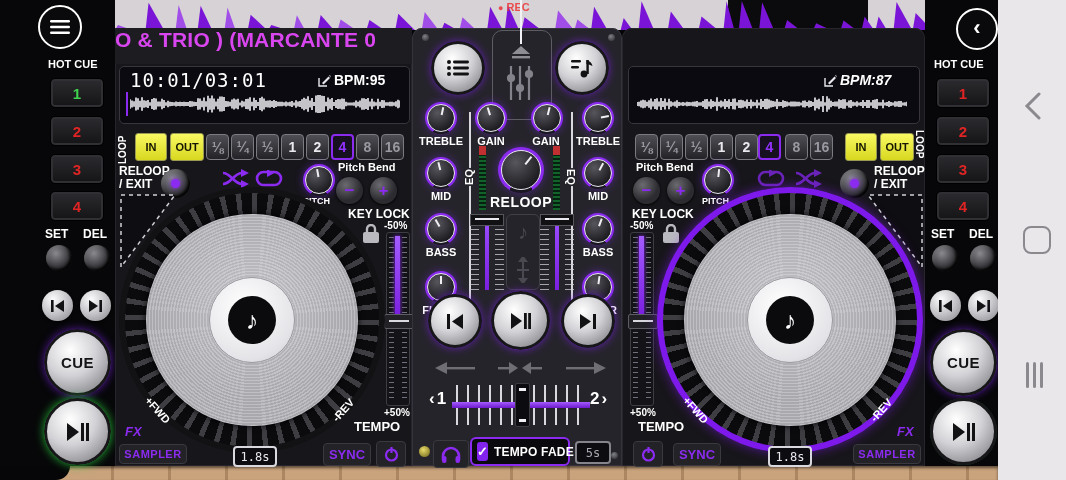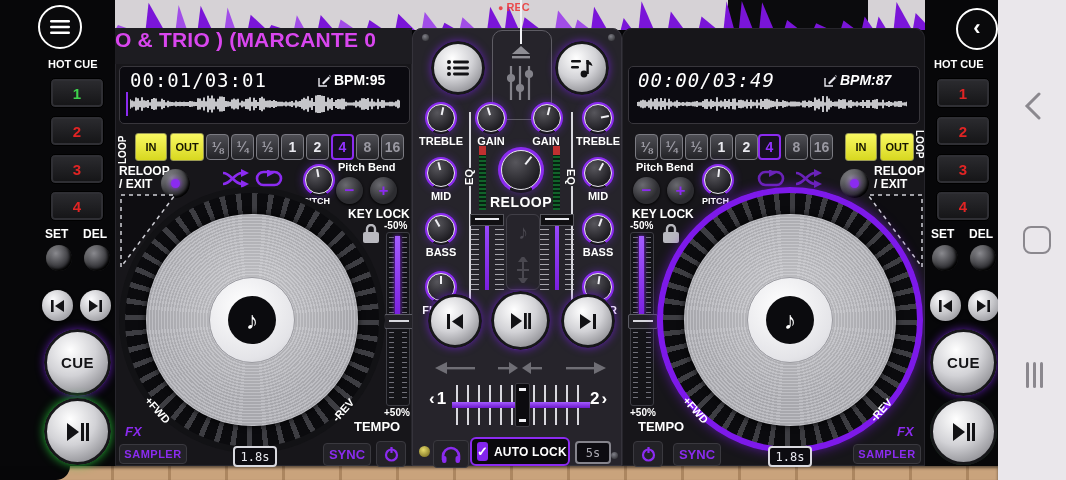--- a/index.html
+++ b/index.html
@@ -177,21 +177,21 @@
           </g>
         </svg>
       </div>
     </div>
 
   <div class="panel deckbg" style="left:115px;top:28px;width:297px;height:438px"></div>
   <div class="titlebar" style="left:115px;top:28px;width:297px">
       <span>O &amp; TRIO ) (MARCANTE 0</span>
     </div>
   <div class="lcd" style="left:119px;top:66px;width:289px;height:56px"></div>
-  <div class="t mono" style="left:130px;top:69px;font-size:19px;letter-spacing:1px">00:01/03:01</div>
+  <div class="t mono" style="left:130px;top:69px;font-size:19px;letter-spacing:1px">10:01/03:01</div>
   <svg class="abs" style="left:318px;top:74px" width="13" height="13" viewBox="0 0 13 13">
       <path fill="none" stroke="#e9e9ef" stroke-width="1.4" d="M1 4v8h8"></path>
       <path fill="#e9e9ef" d="M4 9 L10.5 2.5 L12 4 L5.5 10.5z M11.2 1.8 L12.8 3.4 L12 .8z"></path>
     </svg>
   <div class="t" style="left:334px;top:72px;font-size:14px">BPM:95</div>
   <div class="abs" style="left:126px;top:92px;width:2px;height:24px;background:#8b2bf0"></div>
   <svg id="wave1" class="abs" style="left:130px;top:92px" width="270" height="24">
       <path d="M0 7.176510944369486 L0 16.823489055630514 M2 8.402812170338452 L2 15.597187829661548 M4 9.326263832089696 L4 14.673736167910304 M6 5.602322242579283 L6 18.397677757420716 M8 6.172033243120005 L8 17.827966756879995 M10 8.678017904681564 L10 15.321982095318436 M12 5.3580545889624 L12 18.6419454110376 M14 8.307249926484774 L14 15.692750073515226 M16 8.657609004992757 L16 15.342390995007243 M18 8.10149699220542 L18 15.89850300779458 M20 10.274171805913552 L20 13.725828194086448 M22 7.033954890109529 L22 16.966045109890473 M24 6.06059175767395 L24 17.93940824232605 M26 6.449229837853252 L26 17.550770162146748 M28 9.521724554642429 L28 14.478275445357571 M30 9.39321824664427 L30 14.60678175335573 M32 6.836421958702088 L32 17.16357804129791 M34 8.115764923286857 L34 15.884235076713143 M36 10.13341235116257 L36 13.86658764883743 M38 8.791690576230788 L38 15.208309423769212 M40 9.77802840407616 L40 14.22197159592384 M42 9.986727760183 L42 14.013272239817 M44 10.371391652278678 L44 13.628608347721322 M46 9.445080810845697 L46 14.554919189154303 M48 10.025889027142606 L48 13.974110972857394 M50 9.74065895693827 L50 14.25934104306173 M52 9.979648875713988 L52 14.020351124286012 M54 9.651449672695271 L54 14.348550327304729 M56 10.121471369378042 L56 13.878528630621958 M58 9.992427337150655 L58 14.007572662849345 M60 9.111000447603168 L60 14.888999552396832 M62 9.204790457338992 L62 14.795209542661008 M64 9.874148785944147 L64 14.125851214055853 M66 10.082620707671536 L66 13.917379292328464 M68 6.292255446943518 L68 17.707744553056482 M70 6.558986194418804 L70 17.441013805581196 M72 8.782669346288351 L72 15.217330653711649 M74 5.558906433248038 L74 18.441093566751963 M76 9.2238457295282 L76 14.7761542704718 M78 3.640119095164465 L78 20.359880904835535 M80 6.279968647354372 L80 17.720031352645627 M82 3.521805868985787 L82 20.478194131014213 M84 6.382209466976993 L84 17.61779053302301 M86 9.616850258992647 L86 14.383149741007353 M88 6.860914549318858 L88 17.139085450681144 M90 4.555680790509764 L90 19.444319209490235 M92 4.570405108956512 L92 19.429594891043486 M94 5.021276786158227 L94 18.978723213841775 M96 8.91395224641756 L96 15.08604775358244 M98 9.372985091193321 L98 14.627014908806679 M100 9.80297775668934 L100 14.19702224331066 M102 7.508765132988346 L102 16.491234867011656 M104 6.546182899847122 L104 17.45381710015288 M106 7.535920363517789 L106 16.46407963648221 M108 6.694652946264895 L108 17.305347053735105 M110 10.457931720130535 L110 13.542068279869465 M112 8.796442808739805 L112 15.203557191260195 M114 9.427849239718881 L114 14.572150760281119 M116 6.995843301304706 L116 17.004156698695294 M118 6.796749721971998 L118 17.203250278028 M120 5.372345458886512 L120 18.627654541113486 M122 9.782546510017267 L122 14.217453489982733 M124 5.7016081630930655 L124 18.298391836906934 M126 8.09768261994337 L126 15.90231738005663 M128 10.103314287042938 L128 13.896685712957062 M130 5.970418296012618 L130 18.029581703987382 M132 4.7307924254889056 L132 19.269207574511093 M134 6.6136487604935645 L134 17.386351239506435 M136 8.650962121775795 L136 15.349037878224205 M138 8.58929771285904 L138 15.41070228714096 M140 8.231554728707081 L140 15.768445271292919 M142 8.888088234604892 L142 15.111911765395108 M144 7.929973474007159 L144 16.07002652599284 M146 9.01242971250532 L146 14.98757028749468 M148 9.727369407913438 L148 14.272630592086562 M150 9.850887169925766 L150 14.149112830074234 M152 9.769147200352613 L152 14.230852799647387 M154 10.216975823782938 L154 13.783024176217062 M156 9.605950675416182 L156 14.394049324583818 M158 10.156764720524732 L158 13.843235279475268 M160 9.717575420138612 L160 14.282424579861388 M162 9.039298388344069 L162 14.960701611655931 M164 10.44987725774044 L164 13.55012274225956 M166 8.240451474500547 L166 15.759548525499453 M168 9.603083288805026 L168 14.396916711194974 M170 9.095745535432112 L170 14.904254464567888 M172 7.331419238877752 L172 16.66858076112225 M174 5.824085479816583 L174 18.17591452018342 M176 6.866477991173678 L176 17.133522008826322 M178 4.279503541656995 L178 19.720496458343007 M180 8.604496026836532 L180 15.395503973163468 M182 5.9978945304861995 L182 18.0021054695138 M184 9.909182103469686 L184 14.090817896530314 M186 3.58574473736671 L186 20.41425526263329 M188 3.0987081302683546 L188 20.901291869731644 M190 3.051879395215959 L190 20.94812060478404 M192 3.6894549251275954 L192 20.310545074872405 M194 3.9366043248944393 L194 20.06339567510556 M196 9.679793580186391 L196 14.320206419813609 M198 5.395660206856938 L198 18.604339793143062 M200 7.3385882805546 L200 16.6614117194454 M202 5.959456183608226 L202 18.040543816391775 M204 10.048576760213464 L204 13.951423239786536 M206 7.9344127791465535 L206 16.065587220853445 M208 6.912674972160718 L208 17.08732502783928 M210 7.2030412562939 L210 16.7969587437061 M212 6.471005649936297 L212 17.528994350063705 M214 6.665209480336944 L214 17.334790519663056 M216 9.77064234006237 L216 14.22935765993763 M218 10.453835206559932 L218 13.546164793440068 M220 10.47117282217347 L220 13.52882717782653 M222 10.456001379563189 L222 13.543998620436811 M224 10.284002354640073 L224 13.715997645359927 M226 8.564711160445494 L226 15.435288839554506 M228 9.830514790004312 L228 14.169485209995688 M230 8.47247232484835 L230 15.52752767515165 M232 6.217247488429448 L232 17.78275251157055 M234 6.212943449887358 L234 17.78705655011264 M236 7.0598600851316915 L236 16.940139914868308 M238 5.993652588394734 L238 18.006347411605265 M240 9.400564999043588 L240 14.599435000956412 M242 6.6796980895723514 L242 17.32030191042765 M244 9.41967120831544 L244 14.58032879168456 M246 10.223153960121998 L246 13.776846039878002 M248 6.6955944312705995 L248 17.3044055687294 M250 9.815780482525795 L250 14.184219517474205 M252 7.902160927888443 L252 16.097839072111558 M254 8.197176363175315 L254 15.802823636824685 M256 10.357718243168394 L256 13.642281756831606 M258 10.369396695810496 L258 13.630603304189504 M260 9.662466109182265 L260 14.337533890817735 M262 9.817606134778455 L262 14.182393865221545 M264 10.350875544515837 L264 13.649124455484163 M266 9.322739768363318 L266 14.677260231636682 M268 7.862311536854013 L268 16.137688463145988 M270 8.39167138370941 L270 15.60832861629059 " stroke="#f4f4f8" stroke-width="1.6"></path>
     </svg>
 
@@ -477,31 +477,30 @@
       <svg width="20" height="17" viewBox="0 0 20 17">
         <path d="M2 14 V10 a8 8 0 0 1 16 0 v4" fill="none" stroke="#8b2bf0" stroke-width="2.6"></path>
         <rect x="1" y="10" width="4.5" height="7" rx="2" fill="#8b2bf0"></rect>
         <rect x="14.5" y="10" width="4.5" height="7" rx="2" fill="#8b2bf0"></rect>
       </svg>
     </div>
   <div class="abs" style="left:470px;top:437px;width:100px;height:29px;background:#0a090d;border:2px solid #8b2bf0;border-radius:6px;display:flex;align-items:center;gap:6px;padding:0 5px;box-sizing:border-box">
     <div style="width:19px;height:19px;background:#8324ee;border-radius:3px;display:flex;align-items:center;justify-content:center;color:#fff;font-size:13px;font-weight:bold">
         <span>✓</span>
       </div>
-    <span class="t" style="position:static;font-size:12px;letter-spacing:.2px">AUTO LOCK</span>
+    <span class="t" style="position:static;font-size:12px;letter-spacing:.2px">TEMPO FADE</span>
   </div>
   <div class="lcdbox" style="left:575px;top:441px;width:32px;height:19px;color:#a9a8b0;border-color:#85848c">
       <span>5s</span>
     </div>
 
   <div class="abs" style="left:520px;top:0;width:2px;height:44px;background:#f2f2f6;z-index:9"></div>
 
   <div class="panel deckbg" style="left:622px;top:28px;width:303px;height:438px"></div>
   <div class="lcd" style="left:628px;top:66px;width:290px;height:56px"></div>
-  <div class="t mono it" style="left:638px;top:69px;font-size:19px;letter-spacing:1px">00:00/03:49</div>
   <svg class="abs" style="left:824px;top:74px" width="13" height="13" viewBox="0 0 13 13">
       <path fill="none" stroke="#e9e9ef" stroke-width="1.4" d="M1 4v8h8"></path>
       <path fill="#e9e9ef" d="M4 9 L10.5 2.5 L12 4 L5.5 10.5z M11.2 1.8 L12.8 3.4 L12 .8z"></path>
     </svg>
   <div class="t it" style="left:840px;top:72px;font-size:14px">BPM:87</div>
   <svg id="wave2" class="abs" style="left:637px;top:92px" width="270" height="24">
       <path d="M0 10.117865624240537 L0 13.882134375759463 M2 9.761692129184242 L2 14.238307870815758 M4 8.546412909098928 L4 15.453587090901072 M6 7.751837714159079 L6 16.24816228584092 M8 8.257590355644004 L8 15.742409644355996 M10 9.836011429454434 L10 14.163988570545566 M12 8.159606478189318 L12 15.840393521810682 M14 6.619123150105272 L14 17.380876849894726 M16 9.608634965277403 L16 14.391365034722597 M18 7.008050149524854 L18 16.991949850475145 M20 6.304116541307111 L20 17.69588345869289 M22 9.54072879102001 L22 14.45927120897999 M24 6.102071717325694 L24 17.897928282674307 M26 8.919300335345541 L26 15.080699664654459 M28 6.607566202245835 L28 17.392433797754165 M30 10.259131557569741 L30 13.740868442430259 M32 6.788031151798519 L32 17.21196884820148 M34 9.13517089129781 L34 14.86482910870219 M36 10.370885519659236 L36 13.629114480340764 M38 9.529687850933518 L38 14.470312149066482 M40 8.343514619733819 L40 15.656485380266181 M42 9.981789199716298 L42 14.018210800283702 M44 10.421241881890115 L44 13.578758118109885 M46 10.075853733874748 L46 13.924146266125252 M48 10.448860693782297 L48 13.551139306217703 M50 9.85501038923666 L50 14.14498961076334 M52 9.976868709687782 L52 14.023131290312218 M54 10.317051149719402 L54 13.682948850280598 M56 9.819260216046121 L56 14.180739783953879 M58 9.582015621142993 L58 14.417984378857007 M60 9.043477510359354 L60 14.956522489640646 M62 10.217240761927606 L62 13.782759238072394 M64 10.259758291192332 L64 13.740241708807668 M66 8.925368826798604 L66 15.074631173201396 M68 7.264176852283624 L68 16.735823147716374 M70 7.065849709321788 L70 16.93415029067821 M72 9.57411119267638 L72 14.42588880732362 M74 7.228829052173047 L74 16.771170947826953 M76 8.93341006811568 L76 15.06658993188432 M78 9.693798453566089 L78 14.306201546433911 M80 5.311862755252932 L80 18.688137244747068 M82 9.871204061474625 L82 14.128795938525375 M84 8.58171737313775 L84 15.41828262686225 M86 9.3757315549319 L86 14.6242684450681 M88 7.062836547859352 L88 16.93716345214065 M90 9.116487817467949 L90 14.883512182532051 M92 7.146433791184105 L92 16.853566208815895 M94 9.935504903599782 L94 14.064495096400218 M96 6.777550395864722 L96 17.222449604135278 M98 6.505804708542154 L98 17.494195291457846 M100 10.330147228633443 L100 13.669852771366557 M102 7.899011927636412 L102 16.100988072363588 M104 7.692299552471746 L104 16.307700447528255 M106 8.294694809043428 L106 15.705305190956572 M108 9.19224014362988 L108 14.80775985637012 M110 7.6039692044729605 L110 16.39603079552704 M112 10.106481449913069 L112 13.893518550086931 M114 7.508748517779283 L114 16.49125148222072 M116 9.78481251157575 L116 14.21518748842425 M118 10.333006122733787 L118 13.666993877266213 M120 7.870499350385936 L120 16.129500649614066 M122 10.424454735231778 L122 13.575545264768222 M124 6.885519803260856 L124 17.114480196739144 M126 9.119542176850427 L126 14.880457823149573 M128 7.098564971577272 L128 16.90143502842273 M130 6.838270767872272 L130 17.161729232127726 M132 7.4017484162033345 L132 16.598251583796667 M134 8.42562282912235 L134 15.57437717087765 M136 8.956116541758938 L136 15.043883458241062 M138 9.404821486969855 L138 14.595178513030145 M140 6.9910584428277245 L140 17.008941557172275 M142 9.795632934671396 L142 14.204367065328604 M144 9.999841133606168 L144 14.000158866393832 M146 8.15698988100917 L146 15.84301011899083 M148 9.054034728098145 L148 14.945965271901855 M150 9.505379507768984 L150 14.494620492231016 M152 10.189193925521543 L152 13.810806074478457 M154 9.460630414806243 L154 14.539369585193757 M156 9.60734523300604 L156 14.39265476699396 M158 9.472689607219614 L158 14.527310392780386 M160 9.665032933700214 L160 14.334967066299786 M162 9.853150099547747 L162 14.146849900452253 M164 10.429021072689764 L164 13.570978927310236 M166 8.848369102815294 L166 15.151630897184706 M168 8.51741001557394 L168 15.48258998442606 M170 9.904153980796936 L170 14.095846019203064 M172 8.452803413891022 L172 15.547196586108978 M174 8.994619249620303 L174 15.005380750379697 M176 10.025465955267872 L176 13.974534044732128 M178 5.578512128336632 L178 18.421487871663366 M180 7.821469364958844 L180 16.178530635041156 M182 6.747310237236075 L182 17.252689762763925 M184 9.162998377779253 L184 14.837001622220747 M186 4.045115306587155 L186 19.954884693412843 M188 10.34972163705023 L188 13.65027836294977 M190 4.283099250709004 L190 19.716900749290996 M192 6.389255039331866 L192 17.610744960668136 M194 8.664177413517175 L194 15.335822586482825 M196 9.95230398434166 L196 14.04769601565834 M198 9.405698553509453 L198 14.594301446490547 M200 9.420564742292127 L200 14.579435257707873 M202 7.166292269024171 L202 16.833707730975828 M204 7.924713769693385 L204 16.075286230306617 M206 7.3322389318786945 L206 16.667761068121305 M208 7.17624217079759 L208 16.82375782920241 M210 10.350095046890802 L210 13.649904953109198 M212 8.49127943577042 L212 15.50872056422958 M214 8.105742565739952 L214 15.894257434260048 M216 9.848998283223123 L216 14.151001716776877 M218 10.34184196114424 L218 13.65815803885576 M220 9.213133064171693 L220 14.786866935828307 M222 10.383445336381293 L222 13.616554663618707 M224 10.123549226861954 L224 13.876450773138046 M226 8.044213037267086 L226 15.955786962732914 M228 9.876103649187455 L228 14.123896350812545 M230 7.910261089550522 L230 16.089738910449476 M232 7.928362282733373 L232 16.071637717266626 M234 10.175568552924142 L234 13.824431447075858 M236 8.08922157604804 L236 15.91077842395196 M238 7.529712588453284 L238 16.470287411546714 M240 7.059044587418337 L240 16.940955412581662 M242 10.222176278132562 L242 13.777823721867438 M244 10.256108177934845 L244 13.743891822065155 M246 7.728024138859518 L246 16.271975861140483 M248 10.452371772685552 L248 13.547628227314448 M250 10.069500380436816 L250 13.930499619563184 M252 9.02957344736041 L252 14.97042655263959 M254 9.989616656595228 L254 14.010383343404772 M256 10.494657652186337 L256 13.505342347813663 M258 9.30456203803951 L258 14.69543796196049 M260 9.453950131524945 L260 14.546049868475055 M262 9.107028325066073 L262 14.892971674933927 M264 8.934164334089 L264 15.065835665911 M266 10.441014724062544 L266 13.558985275937456 M268 10.250251595917552 L268 13.749748404082448 M270 9.672665763589091 L270 14.327334236410909 " stroke="#f4f4f8" stroke-width="1.6"></path>
     </svg>
 
   <div class="lenbtn" style="left:635px;top:134px">⅛</div>

